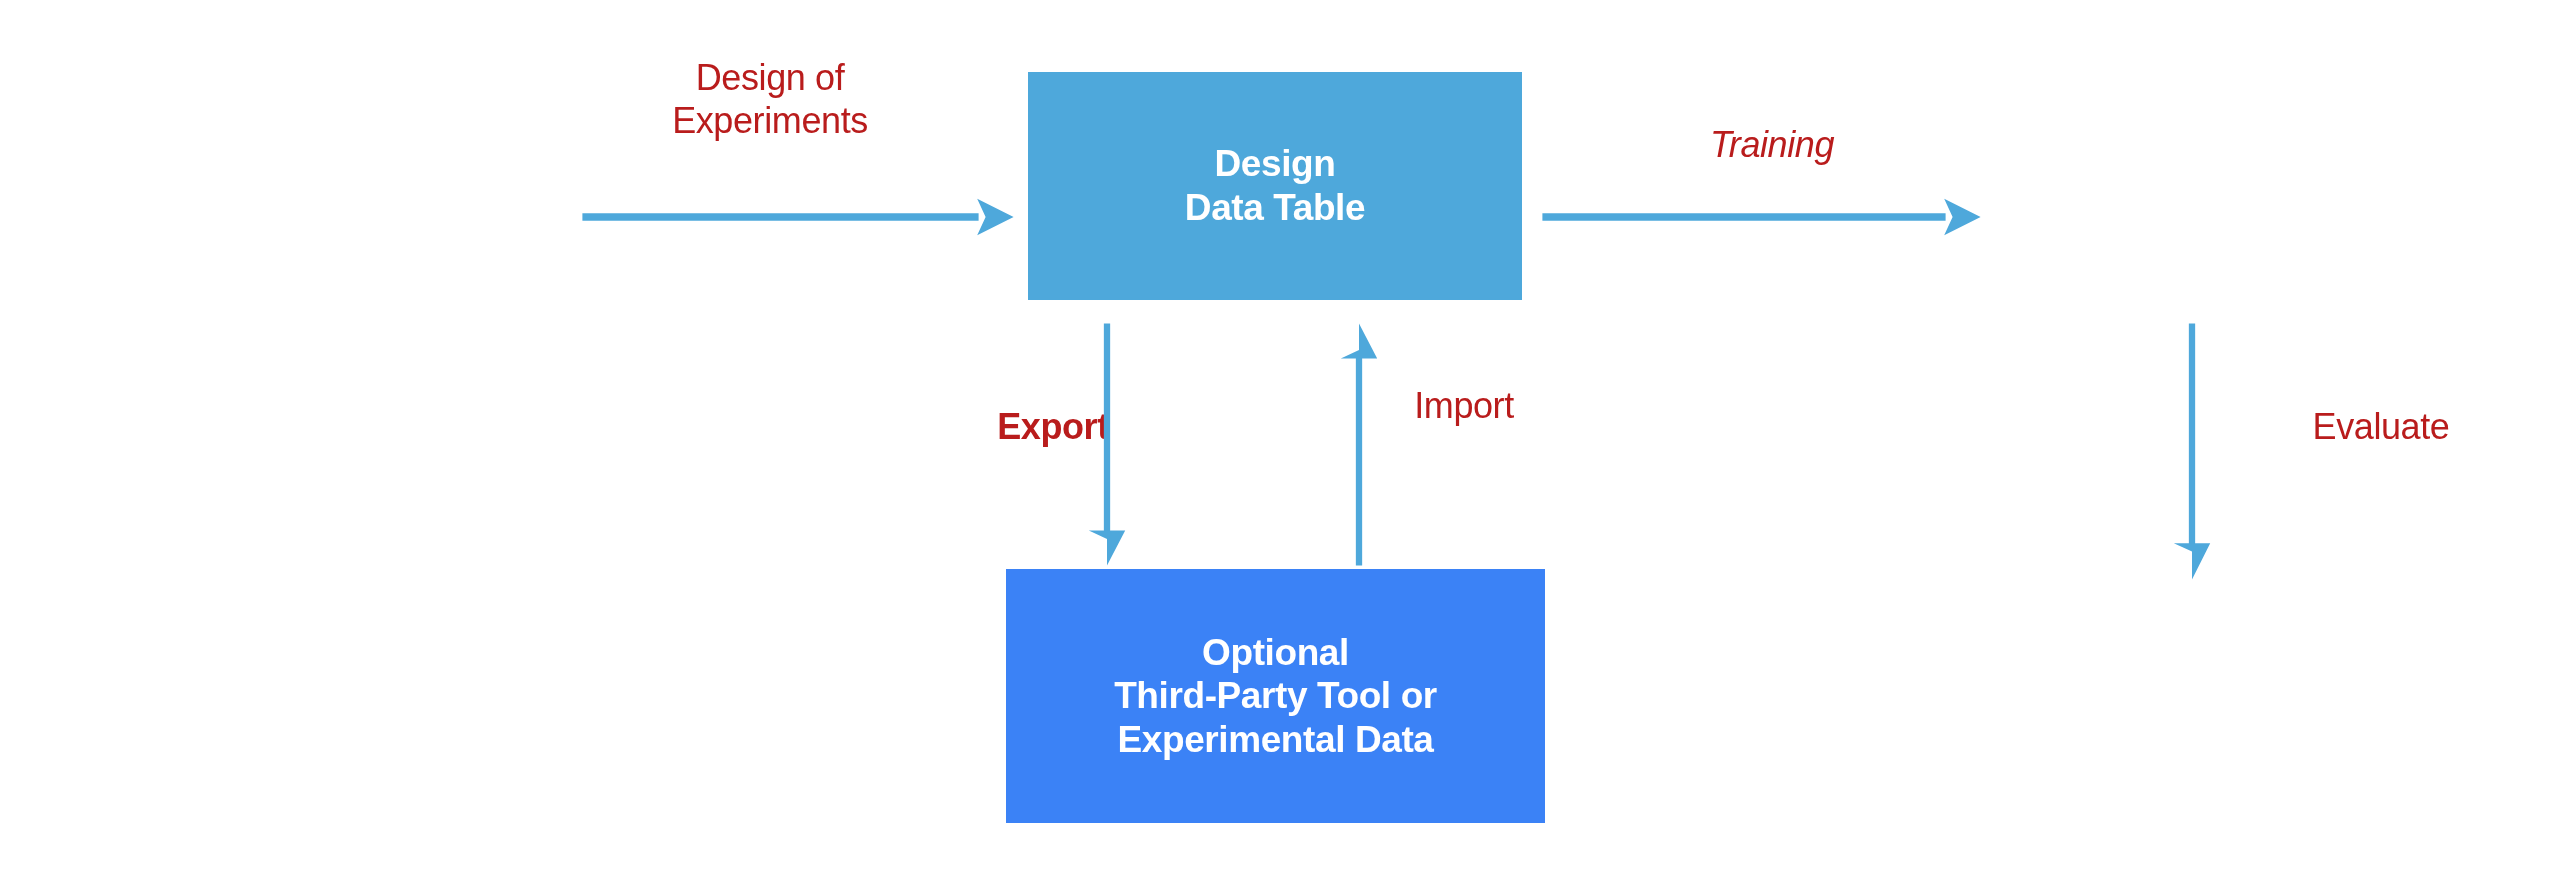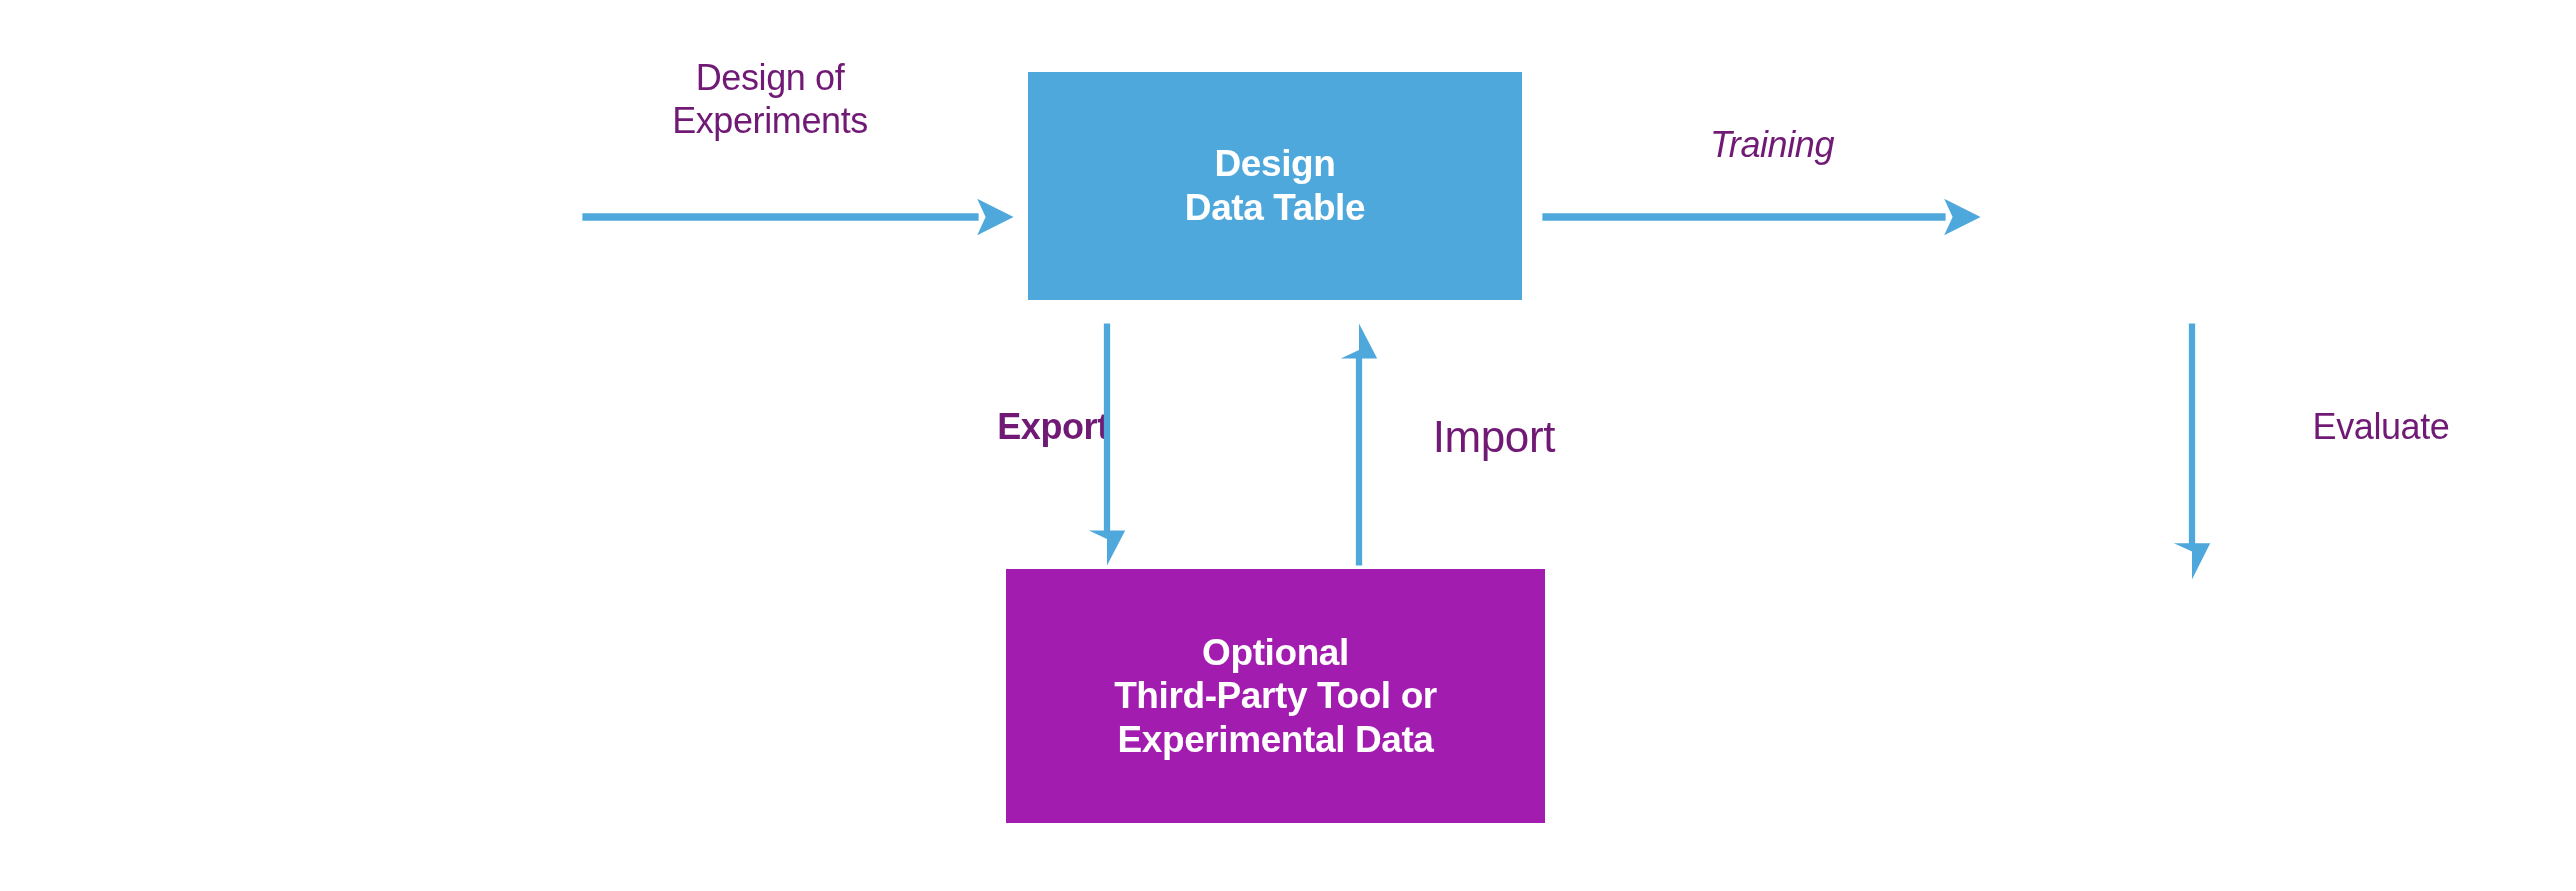--- a/index.html
+++ b/index.html
@@ -25,25 +25,25 @@
     text-align: center;
     color: #ffffff;
     font-weight: bold;
     font-family: "Liberation Sans", sans-serif;
     line-height: 1.18;
     letter-spacing: -0.4px;
     white-space: pre-line;
     box-sizing: border-box;
   }
   .node-light { background: #4EA8DB; }
-  .node-dark  { background: #a21caf; }
+  .node-dark  { background: #3b82f6; }
 
   .edge-label {
     position: absolute;
-    color: #701a75;
+    color: #b91c1c;
     font-family: "Liberation Sans", sans-serif;
     font-weight: normal;
     text-align: center;
     line-height: 1.2;
     white-space: pre-line;
     letter-spacing: -0.4px;
   }
   .arrow-svg {
     position: absolute;
     overflow: visible;
@@ -52,21 +52,21 @@
   
   #node-full-model      { left: 67px;   top: 83px;  width: 508px;  height: 229px;  font-size: 37px; }
   #node-design-table    { left: 1028px; top: 72px;  width: 494px;  height: 228px;  font-size: 37px; }
   #node-surrogate       { left: 1991px; top: 83px;  width: 493px;  height: 229px;  font-size: 37px; }
   #node-optional-tool   { left: 1006px; top: 569px;  width: 539px;  height: 254px;  font-size: 37px; }
   #node-apps-twins      { left: 1991px; top: 581px;  width: 493px;  height: 231px;  font-size: 37px; }
 
   #label-doe       { left: 630px;  top: 56px;   width: 280px; font-size: 36px; }
   #label-training  { left: 1625px; top: 123px;  width: 294px; font-size: 36px; font-style: italic; }
   #label-export    { left: 962px; top: 405px;  width: 182px; font-size: 36px; font-weight: bold; }
-  #label-import    { left: 1373px; top: 411px;  width: 182px; font-size: 44px; text-align: right; }
+  #label-import    { left: 1373px; top: 384px;  width: 182px; font-size: 36px; }
   #label-evaluate  { left: 2262px; top: 405px;  width: 238px; font-size: 36px; }
 
   #arrow-doe       { left: 581px;  top: 196px; width: 434px;  height: 42px; }
   #arrow-training  { left: 1541px; top: 196px; width: 441px;  height: 42px; }
   #arrow-export    { left: 1079px; top: 322px; width: 56px;   height: 245px; }
   #arrow-import    { left: 1331px; top: 322px; width: 56px;   height: 245px; }
   #arrow-evaluate  { left: 2164px; top: 322px; width: 56px;   height: 259px; }
 </style>
 </head>
 <body>

